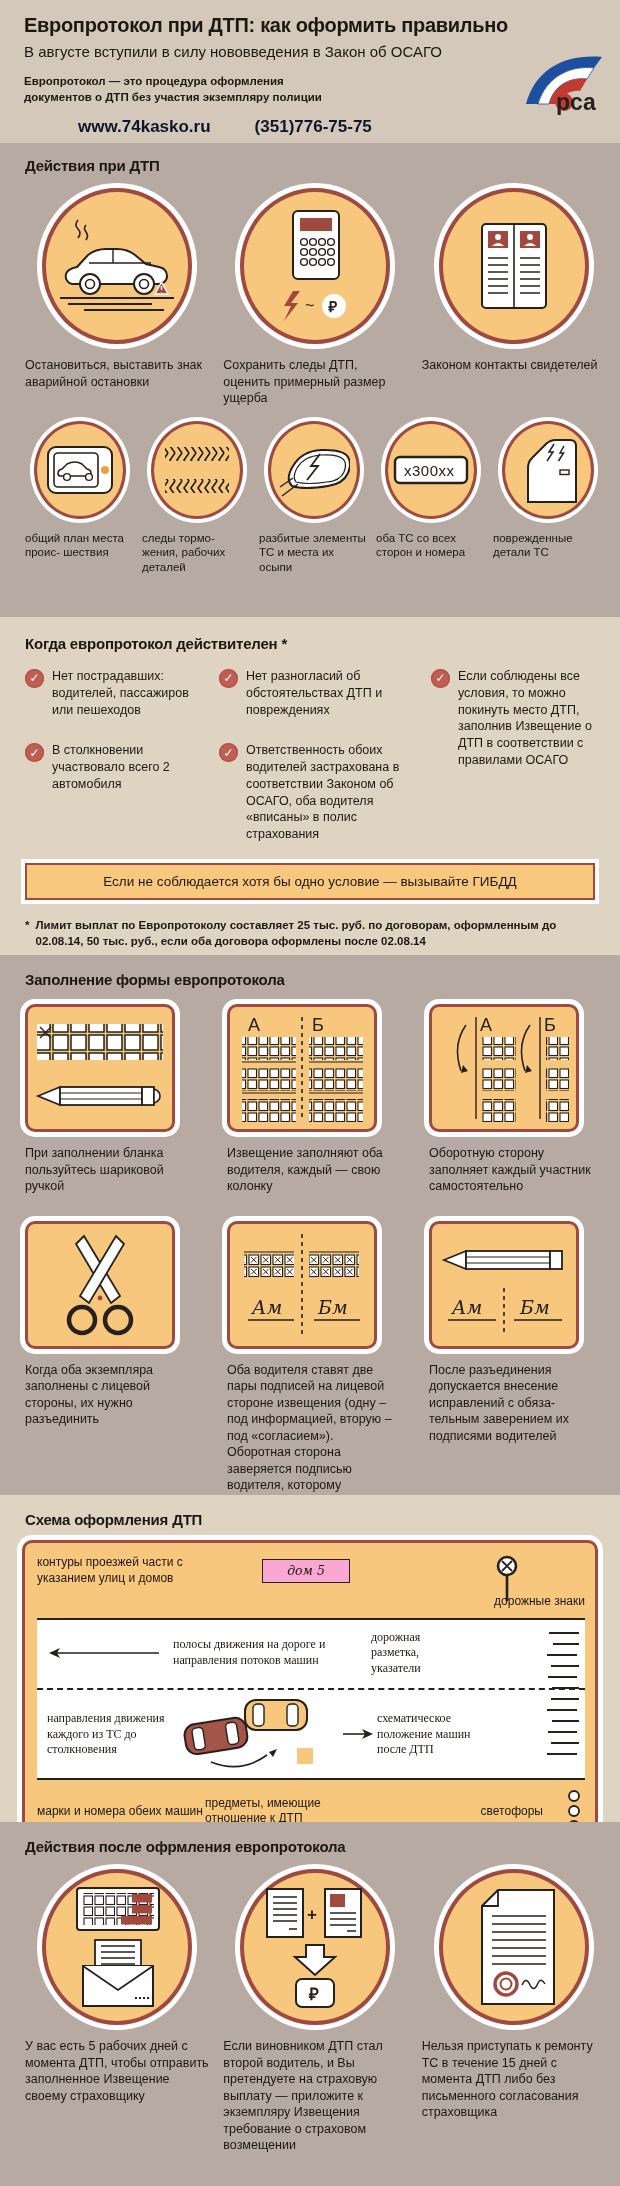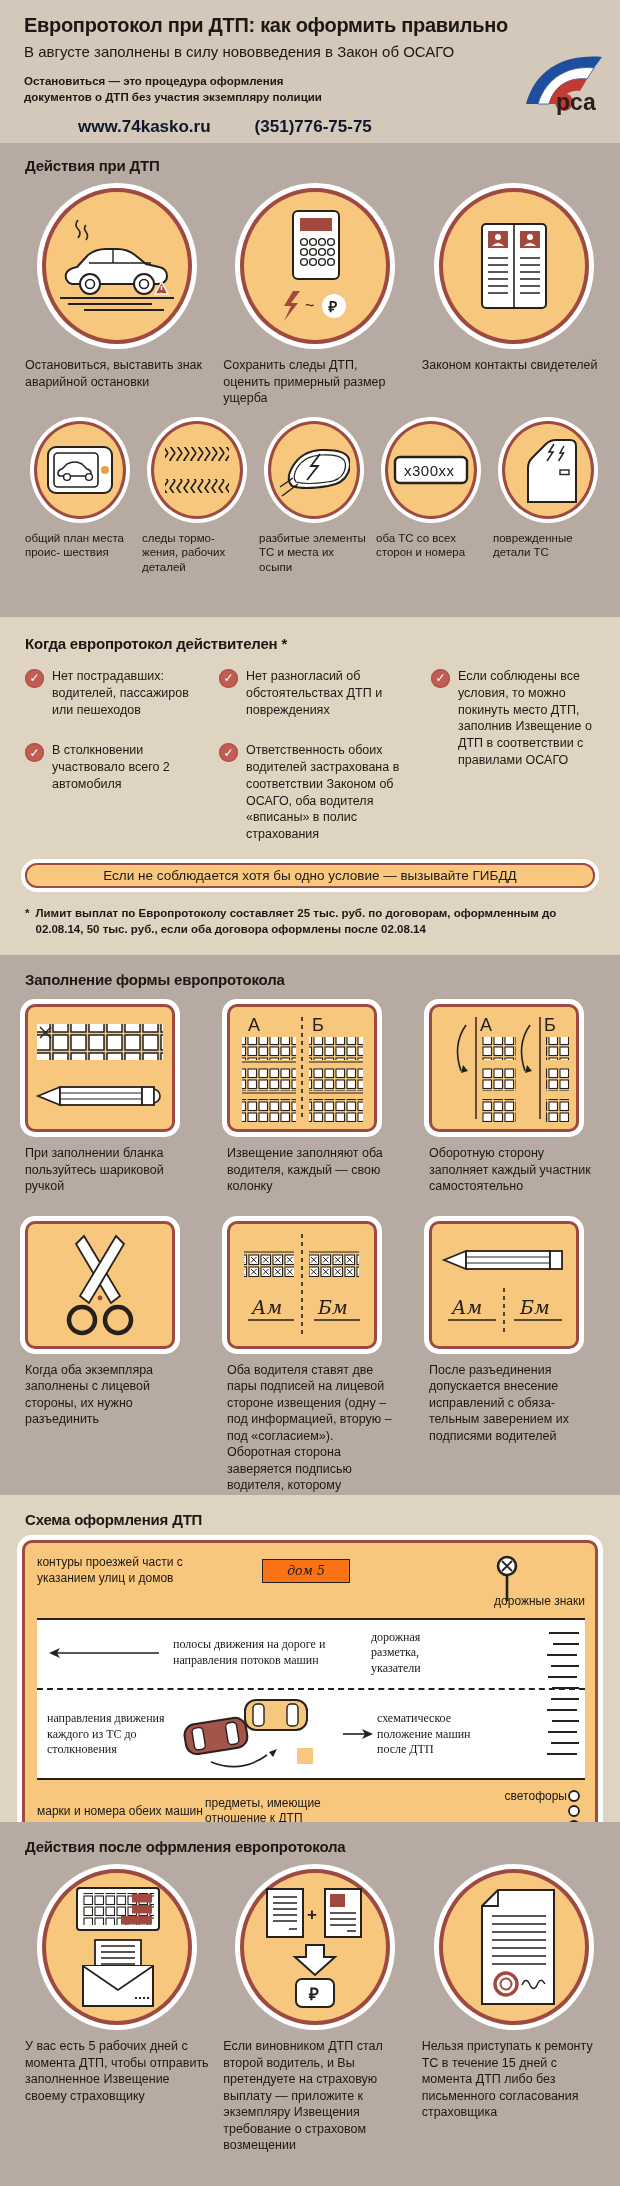--- a/index.html
+++ b/index.html
@@ -29,46 +29,46 @@
     box-shadow:0 0 0 4px #fff;display:flex;align-items:center;justify-content:center;margin:0 auto;flex:none;}
   .cap{font-size:12.5px;line-height:1.32;margin-top:13px;}
   .cap-sm{font-size:11.5px;line-height:1.3;margin-top:12px;}
   .r1{margin-top:14px;}
   .checks{display:flex;padding:0 16px 0 25px;gap:16px;margin-top:16px;}
   .chk-col{display:flex;flex-direction:column;gap:24px;}
   .chk-col.c1{width:178px;} .chk-col.c2{width:196px;} .chk-col.c3{width:168px;}
   .chk-item{display:flex;gap:8px;font-size:12.5px;line-height:1.34;}
   .chk{flex:none;width:19px;height:19px;border-radius:50%;background:#c05e53;color:#fff;font-size:12px;
     display:flex;align-items:center;justify-content:center;margin-top:1px;box-shadow:inset 0 0 0 1.5px #b3544a;}
-  .banner{margin:20px 25px 0;background:#f8c87e;border:2px solid #9e4a40;border-radius:12px;
-    box-shadow:0 0 0 4px #fff;text-align:center;padding:3px 6px;font-size:13.5px;}
+  .banner{margin:20px 25px 0;background:#f8c87e;border:2px solid #9e4a40;border-radius:0;
+    box-shadow:0 0 0 4px #fff;text-align:center;padding:9px 6px;font-size:13.5px;}
   .footnote{margin:17px 25px 0;font-size:11.5px;font-weight:700;line-height:1.45;display:flex;gap:6px;}
   .cards{display:flex;padding:0 14px 0 25px;gap:32px;margin-top:16px;}
   .card-col{width:170px;display:flex;flex-direction:column;}
   .card{width:150px;height:128px;border-radius:10px;background:#f7c77d;border:3px solid #9e4a40;
     box-shadow:0 0 0 5px #fff;display:flex;align-items:center;justify-content:center;flex:none;}
   .cards.r2{margin-top:26px;}
   .panel{margin:12px 22px 0;background:#f7c77d;border:3px solid #9e4a40;border-radius:10px;
     box-shadow:0 0 0 5px #fff;padding:12px 10px 10px 12px;}
   .panel-top{display:grid;grid-template-columns:158px 1fr 168px;align-items:flex-start;font-size:12px;line-height:1.3;}
-  .house-box{justify-self:center;background:#f97316;border:1.5px solid #26211d;padding:3px 24px;
+  .house-box{justify-self:center;background:#f9a8d4;border:1.5px solid #26211d;padding:3px 24px;
     font-family:"DejaVu Serif",serif;font-style:italic;font-size:12.5px;margin-top:4px;}
   .sign-wrap{display:flex;align-items:flex-start;gap:7px;justify-self:end;flex-direction:column;}
   .sign-wrap svg{margin-bottom:-18px;}
   .road{background:#fff;border-top:2.5px solid #26211d;border-bottom:2.5px solid #26211d;margin-top:8px;position:relative;}
   .lane{position:relative;font-family:Liberation Serif, serif;}
   .lane-top{display:flex;align-items:center;padding:10px 44px 12px 10px;border-bottom:2px dashed #26211d;}
   .lane-top .txt{width:186px;margin-left:10px;font-size:12px;line-height:1.3;}
   .lane-top .txt2{width:92px;margin-left:12px;font-size:12px;line-height:1.3;}
   .lane-bot{display:flex;align-items:center;padding:6px 44px 6px 10px;}
   .lane-bot .txt{width:126px;font-size:12px;line-height:1.3;}
   .lane-bot .txt2{width:106px;font-size:12px;line-height:1.3;margin-left:2px;}
   .ticks{position:absolute;right:4px;}
   .panel-bottom{display:grid;grid-template-columns:168px 1fr auto;align-items:center;font-size:12px;line-height:1.3;margin-top:9px;padding-right:4px;}
-  .tl-wrap{display:flex;gap:0;}
+  .tl-wrap{display:flex;align-items:center;gap:24px;}
   svg text{font-family:"Liberation Sans",sans-serif;fill:#26211d;}
   .sig{font-family:"DejaVu Serif",serif;font-style:italic;font-size:19px;}
   .ab{font-size:18px;}
 </style>
 </head>
 <body>
 
 <svg width="0" height="0" style="position:absolute">
   <defs>
     <pattern id="p-box16" width="18" height="18" patternUnits="userSpaceOnUse">
@@ -82,22 +82,22 @@
       <path d="M3,3 l5.5,5.5 M8.5,3 l-5.5,5.5" stroke="#26211d" stroke-width="1"></path>
     </pattern>
     <pattern id="p-chev" width="7" height="14" patternUnits="userSpaceOnUse">
       <path d="M6,0 L1,7 L6,14" fill="none" stroke="#1c1916" stroke-width="1.6"></path>
     </pattern>
   </defs>
 </svg>
 
 <section class="s-header">
   <h1>Европротокол при ДТП: как оформить правильно</h1>
-  <p class="subtitle">В августе заполнены в силу нововведения в Закон об ОСАГО</p>
-  <p class="def"><b>Остановиться</b><span> — это  процедура оформления документов о ДТП без участия экземпляру полиции</span></p>
+  <p class="subtitle">В августе вступили в силу нововведения в Закон об ОСАГО</p>
+  <p class="def"><b>Европротокол</b><span> — это  процедура оформления документов о ДТП без участия экземпляру полиции</span></p>
   <div class="contact">
     <span>www.74kasko.ru</span>
     <span>(351)776-75-75</span>
   </div>
   <div class="logo">
     <svg width="88" height="64" viewBox="0 0 88 64">
       <path d="M8,52 C18,16 48,2 84,5 L76,16 C52,13 28,25 20,52 z" fill="#1d4f9e"></path>
       <path d="M20,52 C28,25 52,13 76,16 L69,27 C52,25 36,33 31,52 z" fill="#fff" stroke="#1d4f9e" stroke-width="0.8"></path>
       <path d="M31,52 C36,33 52,25 69,27 L62,39 C52,38 44,43 41,52 z" fill="#c23b33"></path>
       <circle cx="46" cy="50" r="9" fill="#c23b33"></circle>

